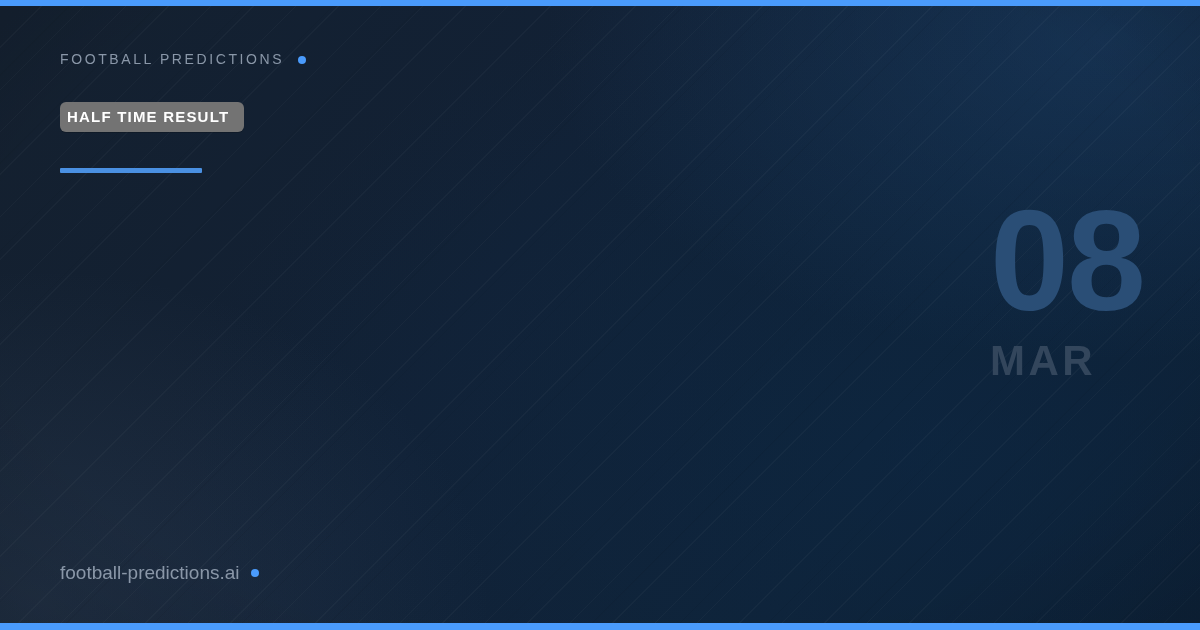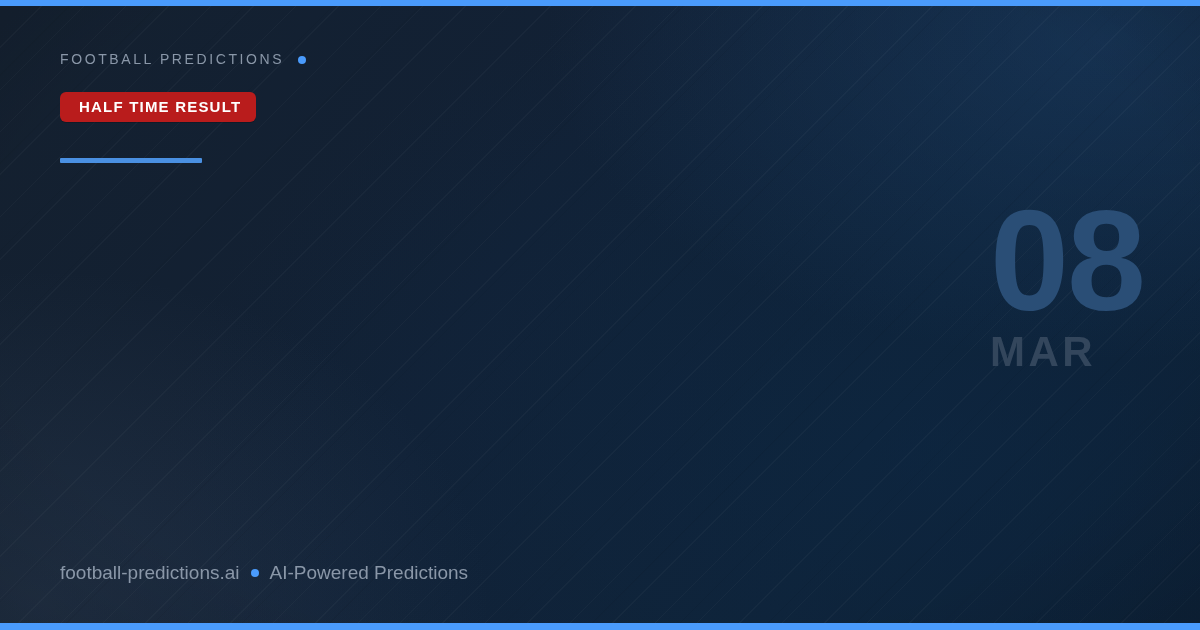--- a/index.html
+++ b/index.html
@@ -70,21 +70,21 @@
   .date-day {
     display:block;
     font-size:142px;
     font-weight:700;
     letter-spacing:-2px;
     color:#2a4e76;
     line-height:0.92;
   }
   .date-month {
     display:block;
-    margin-top:4px;
+    margin-top:13px;
     margin-right:30px;
     font-size:42px;
     font-weight:700;
     letter-spacing:3.5px;
     color:#33465c;
   }
 
   
   .content {
     position:absolute;
@@ -105,23 +105,23 @@
   }
   .eyebrow-dot {
     width:8px; height:8px; border-radius:50%;
     background:#4a9bfc;
     flex:none;
     margin-top:2px;
   }
 
   .badge {
     display:inline-block;
-    margin-top:16px;
-    padding:7px 15px 8px 19px;
-    background:#b91c1c;
+    margin-top:26px;
+    padding:7px 15px 8px 7px;
+    background:#737373;
     border-radius:6px;
     color:#ffffff;
     font-size:15px;
     font-weight:700;
     letter-spacing:1.2px;
     text-transform:uppercase;
     line-height:1;
     box-shadow:0 1px 0 rgba(0,0,0,0.18);
   }
 
@@ -188,16 +188,15 @@
     <div class="badge">HALF TIME RESULT</div>
 
 
     <div class="accent-bar"></div>
 
   </div>
 
   <div class="footer">
     <span class="footer-site">football-predictions.ai</span>
     <span class="footer-dot"></span>
-    <span class="footer-tag">AI-Powered Predictions</span>
   </div>
 
 </div>
 
 </body></html>

